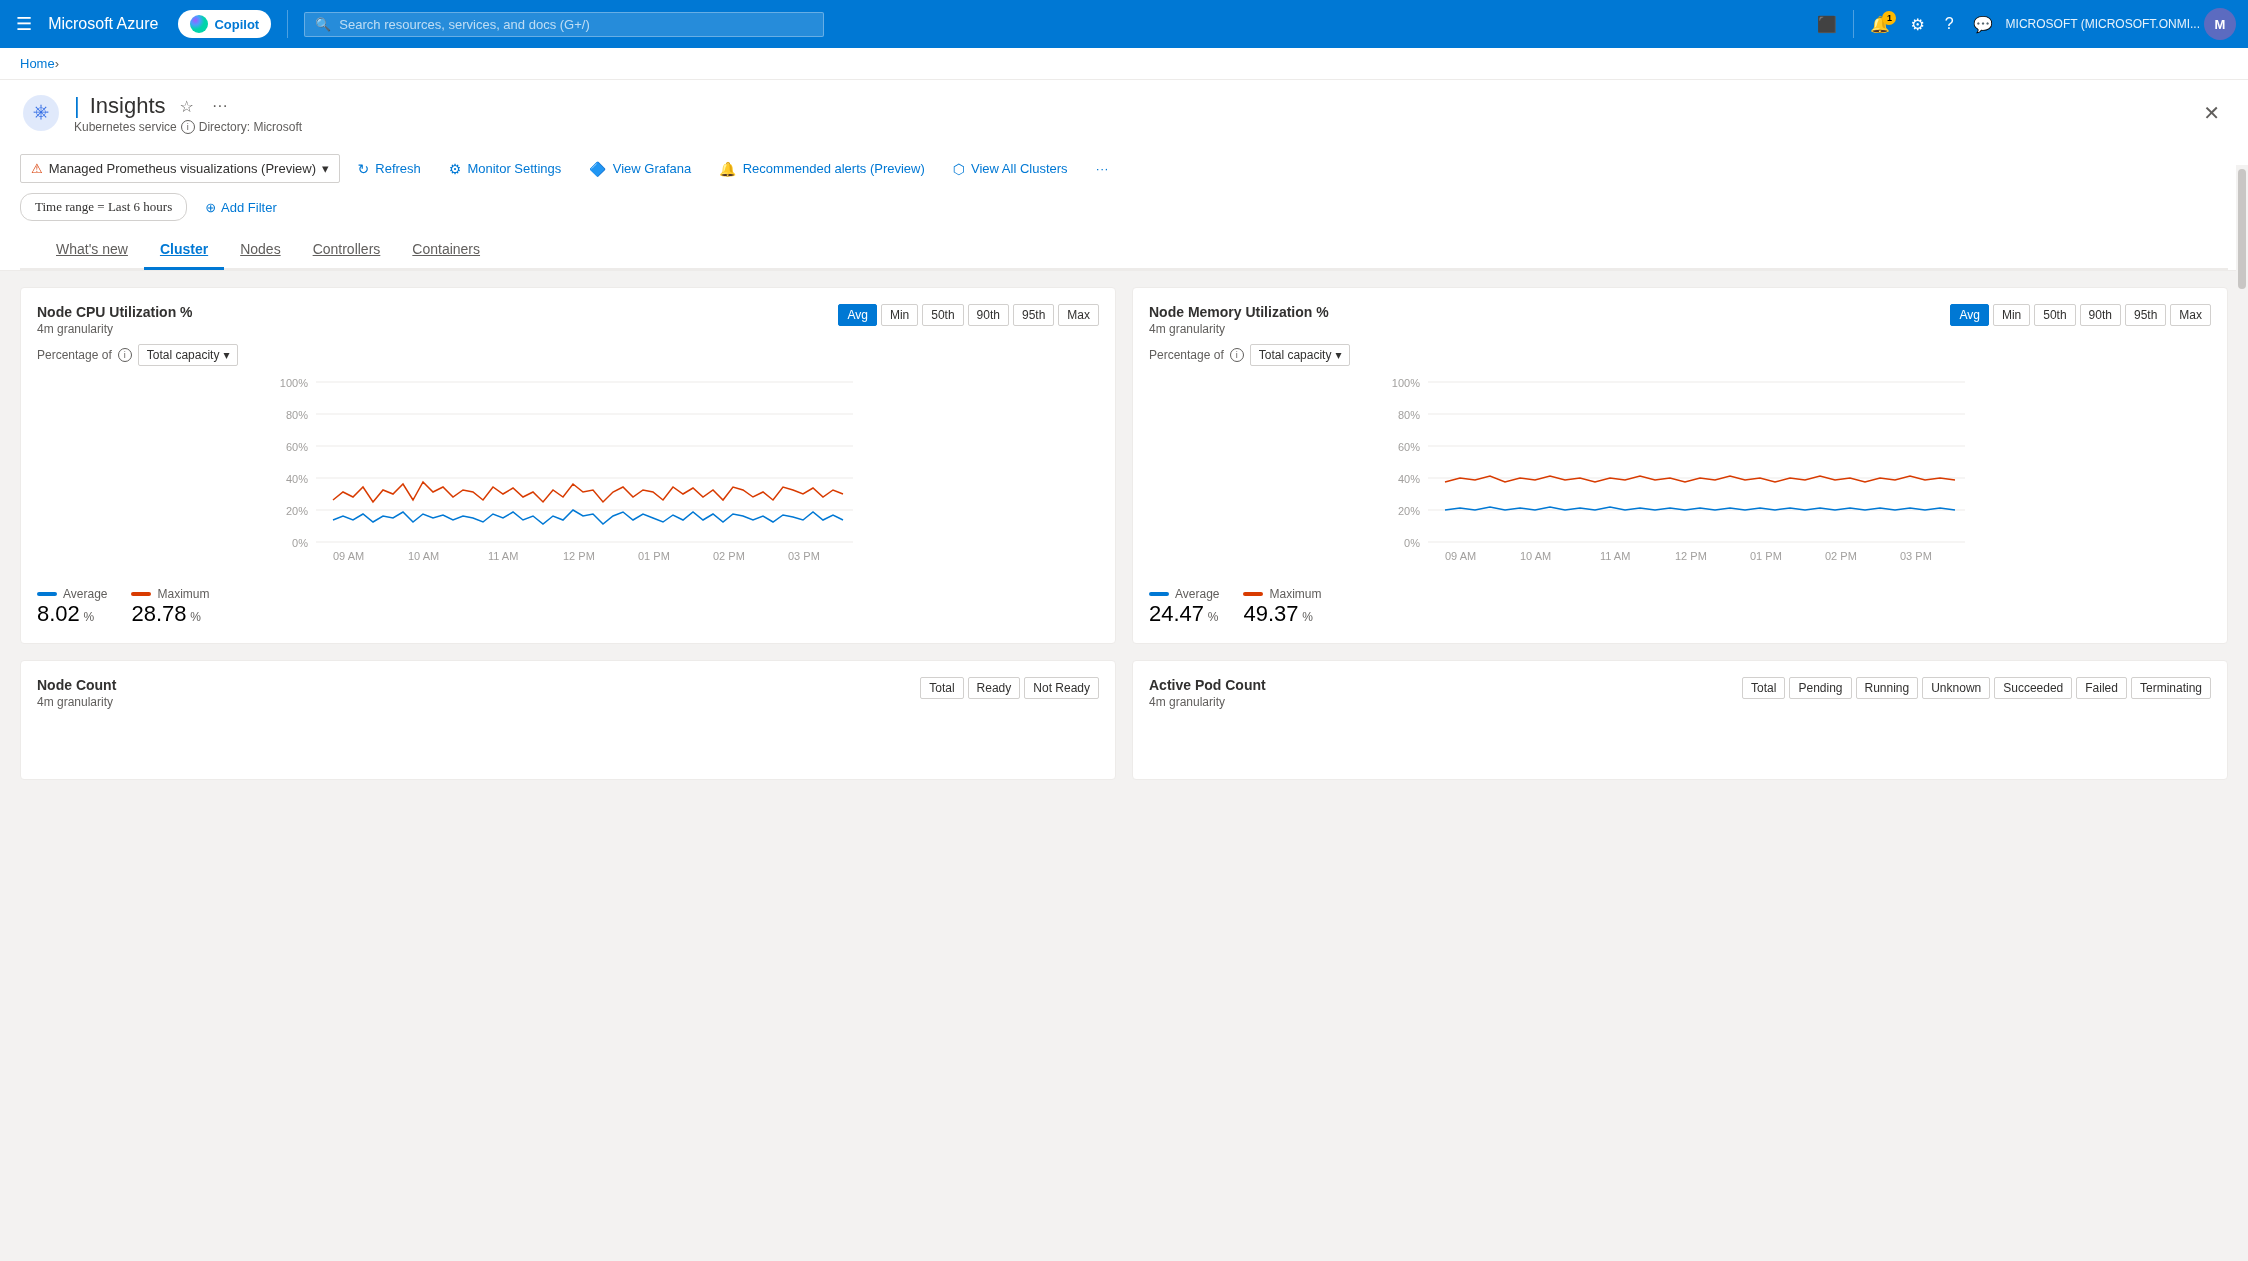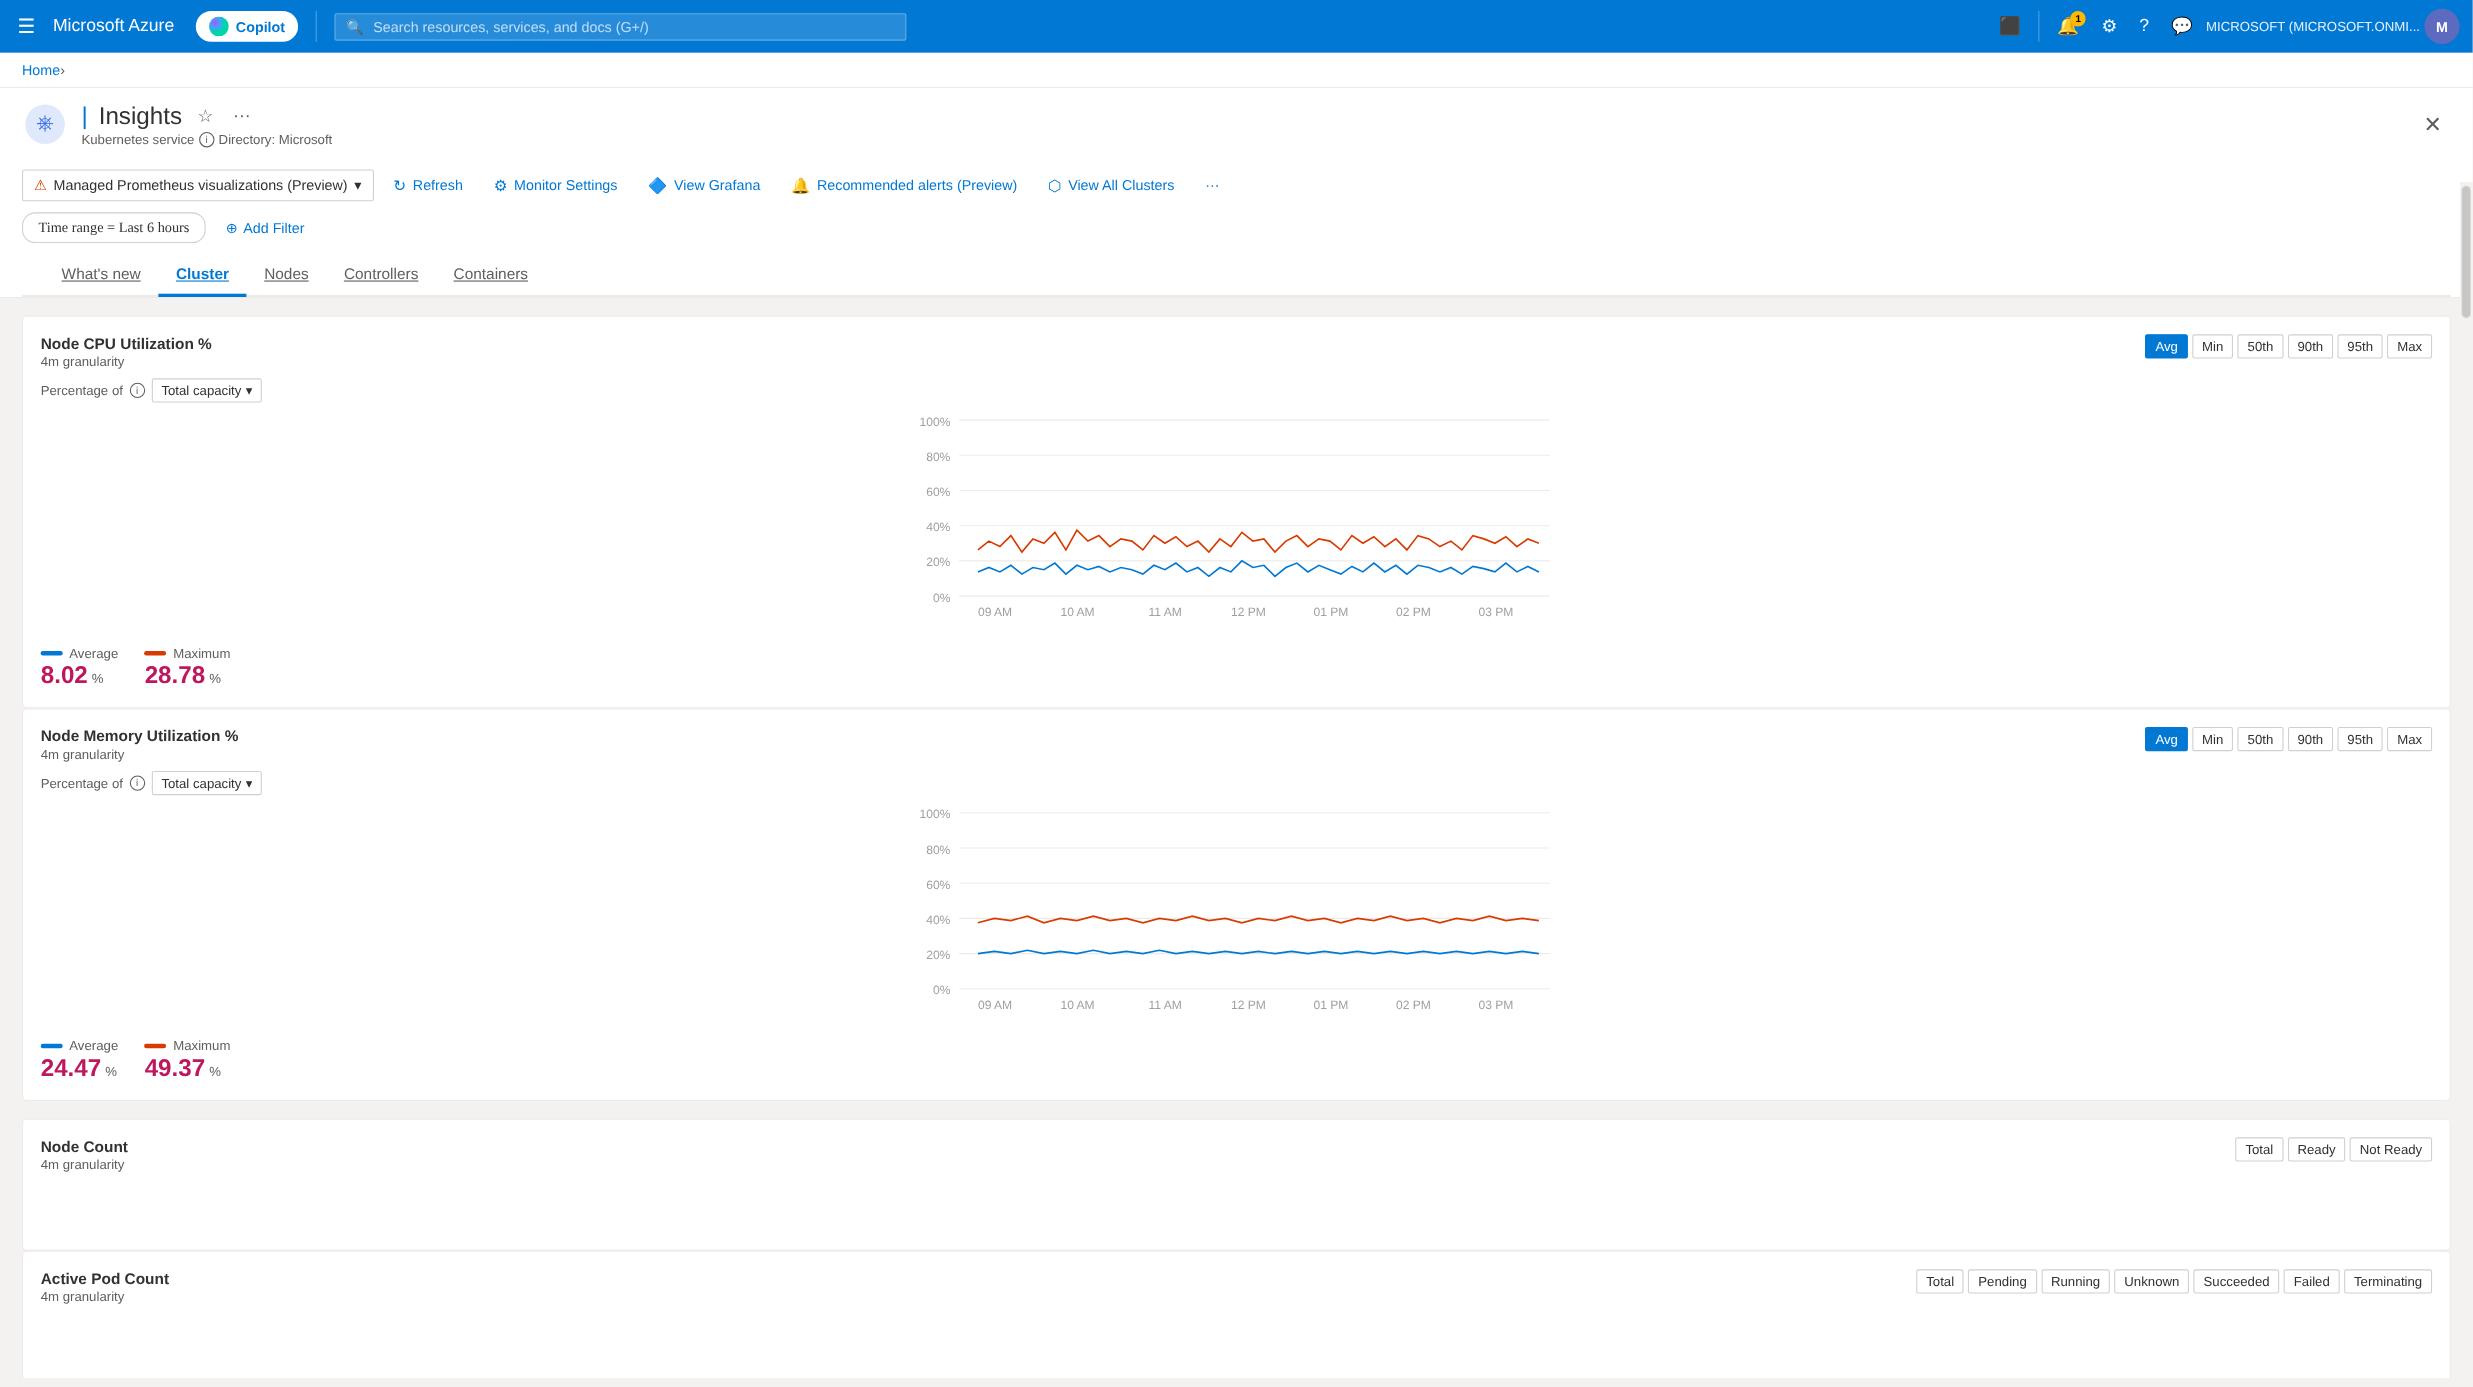--- a/index.html
+++ b/index.html
@@ -59,39 +59,39 @@
     .time-range-btn { border: 1px solid #d2d0ce; border-radius: 12px; background: white; padding: 5px 14px; font-size: 13px; cursor: pointer; color: #323130; font-family: Liberation Serif, serif; }
     .add-filter-btn { display: flex; align-items: center; gap: 5px; background: transparent; border: none; color: #0078d4; cursor: pointer; font-size: 13px; padding: 5px 8px; }
 
     
     .tabs { display: flex; align-items: center; gap: 0; padding: 0 20px; background: white; border-bottom: 2px solid #edebe9; }
     .tab { padding: 10px 16px; font-size: 14px; cursor: pointer; color: #605e5c; border: none; background: transparent; border-bottom: 3px solid transparent; margin-bottom: -2px; text-decoration: underline; }
     .tab.active { color: #0078d4; border-bottom: 3px solid #0078d4; font-weight: 600; }
 
     
     .main-content { padding: 16px 20px; overflow-y: auto; height: calc(100vh - 280px); background: #f3f2f1; }
-    .charts-row { display: flex; margin-bottom: 16px; flex-direction: column; }
+    .charts-row { display: flex; gap: 16px; margin-bottom: 16px; }
     .chart-card { background: white; border: 1px solid #edebe9; border-radius: 4px; flex: 1; padding: 16px; }
     .chart-title { font-size: 14px; font-weight: 600; color: #323130; }
     .chart-subtitle { font-size: 12px; color: #605e5c; margin-top: 2px; }
     .chart-controls { display: flex; align-items: center; gap: 4px; }
     .stat-btn { border: 1px solid #d2d0ce; background: white; padding: 3px 8px; font-size: 12px; cursor: pointer; color: #323130; border-radius: 2px; }
     .stat-btn.active { background: #0078d4; color: white; border-color: #0078d4; }
     .chart-header { display: flex; justify-content: space-between; align-items: flex-start; margin-bottom: 8px; }
     .percentage-selector { display: flex; align-items: center; gap: 6px; font-size: 12px; color: #605e5c; margin-bottom: 6px; }
     .dropdown-select { border: 1px solid #d2d0ce; border-radius: 2px; padding: 3px 8px; font-size: 12px; color: #323130; background: white; cursor: pointer; display: flex; align-items: center; gap: 4px; }
 
     
     .chart-svg-container { position: relative; width: 100%; }
     svg { width: 100%; }
     .chart-legend { display: flex; gap: 24px; margin-top: 12px; }
     .legend-item { display: flex; flex-direction: column; }
     .legend-label { font-size: 12px; color: #605e5c; display: flex; align-items: center; gap: 6px; }
     .legend-bar { width: 20px; height: 4px; border-radius: 2px; display: inline-block; }
-    .legend-value { font-size: 22px; font-weight: 700; color: #be185d; margin-top: 4px; }
+    .legend-value { font-size: 22px; font-weight: 400; color: #000000; margin-top: 4px; }
     .legend-unit { font-size: 12px; color: #605e5c; }
 
     
     .scroll-track { position: fixed; right: 0; top: 165px; width: 12px; height: 640px; background: #f3f2f1; }
     .scroll-thumb { width: 8px; margin: 0 2px; background: #c8c6c4; border-radius: 4px; height: 120px; margin-top: 4px; }
 
     .info-icon { display: inline-flex; align-items: center; justify-content: center; width: 14px; height: 14px; border-radius: 50%; border: 1px solid #605e5c; font-size: 9px; color: #605e5c; cursor: pointer; }
   </style>
 </head>
 <body>

